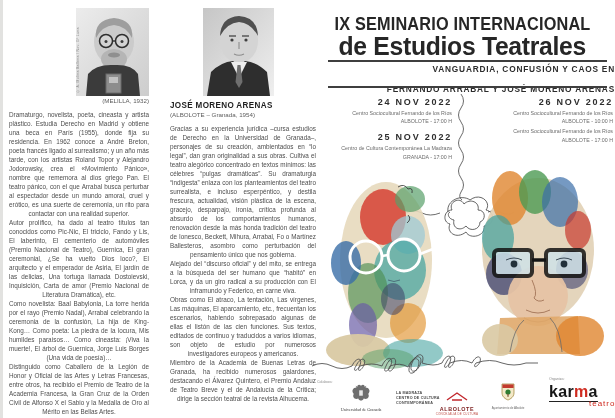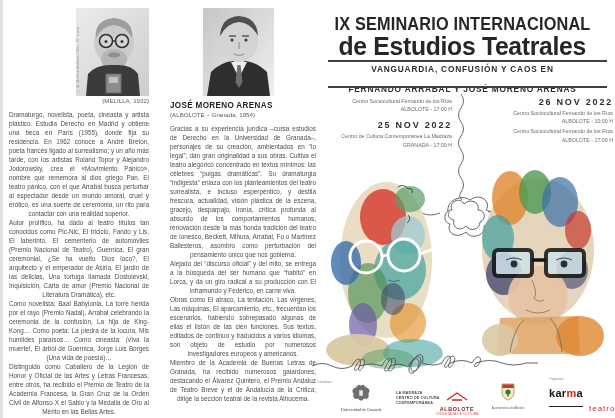--- a/index.html
+++ b/index.html
@@ -35,21 +35,21 @@
   .bio{margin-top:6px;font-size:6.35px;line-height:1.42;text-align:justify;text-align-last:center;color:#4e4e4e;}
   .bio p{margin:0;}
 
   
   .title-wrap{left:310px;width:305px;text-align:center;color:#262626;}
   .title1{top:13px;font-size:18.5px;font-weight:700;letter-spacing:.2px;white-space:nowrap;}
   .title2{top:31px;font-size:26px;font-weight:800;letter-spacing:-.3px;white-space:nowrap;}
   .rule{left:328px;width:279px;height:2px;background:#3f3f3f;}
   .rule1{top:60px;}
   .rule2{top:86px;}
-  .subtitle{left:310px;width:305px;text-align:center;font-weight:bold;color:#2c2c2c;font-size:8.3px;letter-spacing:.8px;white-space:nowrap;}
+  .subtitle{left:310px;width:305px;text-align:right;font-weight:bold;color:#2c2c2c;font-size:8.3px;letter-spacing:.8px;white-space:nowrap;}
   .sub1{top:64px;}
   .sub2{top:84px;}
 
   .sessions{top:97px;z-index:2;}
   .sess-left{left:306px;width:146px;text-align:right;}
   .sess-right{left:473px;width:140px;text-align:right;}
   .sess-date{font-size:9px;font-weight:bold;letter-spacing:1.8px;color:#2e2e2e;margin-bottom:2px;white-space:nowrap;}
   .sess-line{font-size:5.3px;color:#6b6b6b;line-height:1.55;white-space:nowrap;}
   .sess-block{margin-bottom:7px;}
   .sess-gap{height:2px;}
@@ -64,21 +64,21 @@
   .logo-ugr{left:330px;top:384px;width:62px;}
   .ugr-caption{font-family:"Liberation Serif","DejaVu Serif",serif;font-size:4.2px;color:#3c3c3c;margin-top:1px;}
   .logo-madraza{left:396px;top:391px;width:48px;text-align:left;}
   .madraza-line{font-size:3.7px;font-weight:bold;color:#4a4a4a;line-height:1.35;letter-spacing:.2px;}
   .logo-alb{left:434px;top:387px;width:46px;}
   .alb-name{font-size:5.4px;font-weight:bold;color:#7c1d1d;letter-spacing:.6px;margin-top:1px;}
   .alb-sub{font-size:3px;color:#c2554d;letter-spacing:.2px;}
   .logo-shield{left:486px;top:383px;width:44px;}
   .shield-caption{font-size:2.9px;color:#6a6a6a;margin-top:1px;}
   .logo-karma{left:549px;top:383px;width:62px;text-align:left;z-index:3;}
-  .karma-word{font-size:11px;font-weight:800;color:#161616;letter-spacing:.3px;line-height:1;border-bottom:1px solid #222;display:inline-block;padding-bottom:7px;}
+  .karma-word{font-size:16px;font-weight:800;color:#161616;letter-spacing:.3px;line-height:1;border-bottom:1px solid #222;display:inline-block;padding-bottom:1px;}
   .karma-red{color:#cf2a1f;}
   .karma-teatro{font-size:8px;color:#cf2a1f;margin:-3px 0 0 40px;letter-spacing:1px;}
 </style>
 </head>
 <body>
 
 <div class="edge-left"></div>
 
 <div class="col col1">
   <div class="photo photo1">
@@ -147,20 +147,21 @@
 
 <div class="abs title-wrap title1"><span class="cx">IX SEMINARIO INTERNACIONAL</span></div>
 <div class="abs title-wrap title2"><span class="cx" style="transform:scaleX(.95)">de Estudios Teatrales</span></div>
 <div class="abs rule rule1"></div>
 <div class="abs subtitle sub1">VANGUARDIA, CONFUSIÓN Y CAOS EN</div>
 <div class="abs subtitle sub2">FERNANDO ARRABAL Y JOSÉ MORENO ARENAS</div>
 <div class="abs rule rule2"></div>
 
 <div class="abs sessions sess-left">
   <div class="sess-block">
+    <div class="sess-date">24 NOV 2022</div>
     <div class="sess-line">Centro Sociocultural Fernando de los Ríos</div>
     <div class="sess-line">ALBOLOTE - 17:00 H</div>
   </div>
   <div class="sess-block">
     <div class="sess-date">25 NOV 2022</div>
     <div class="sess-line">Centro de Cultura Contemporánea La Madraza</div>
     <div class="sess-line">GRANADA - 17:00 H</div>
   </div>
 </div>
 

